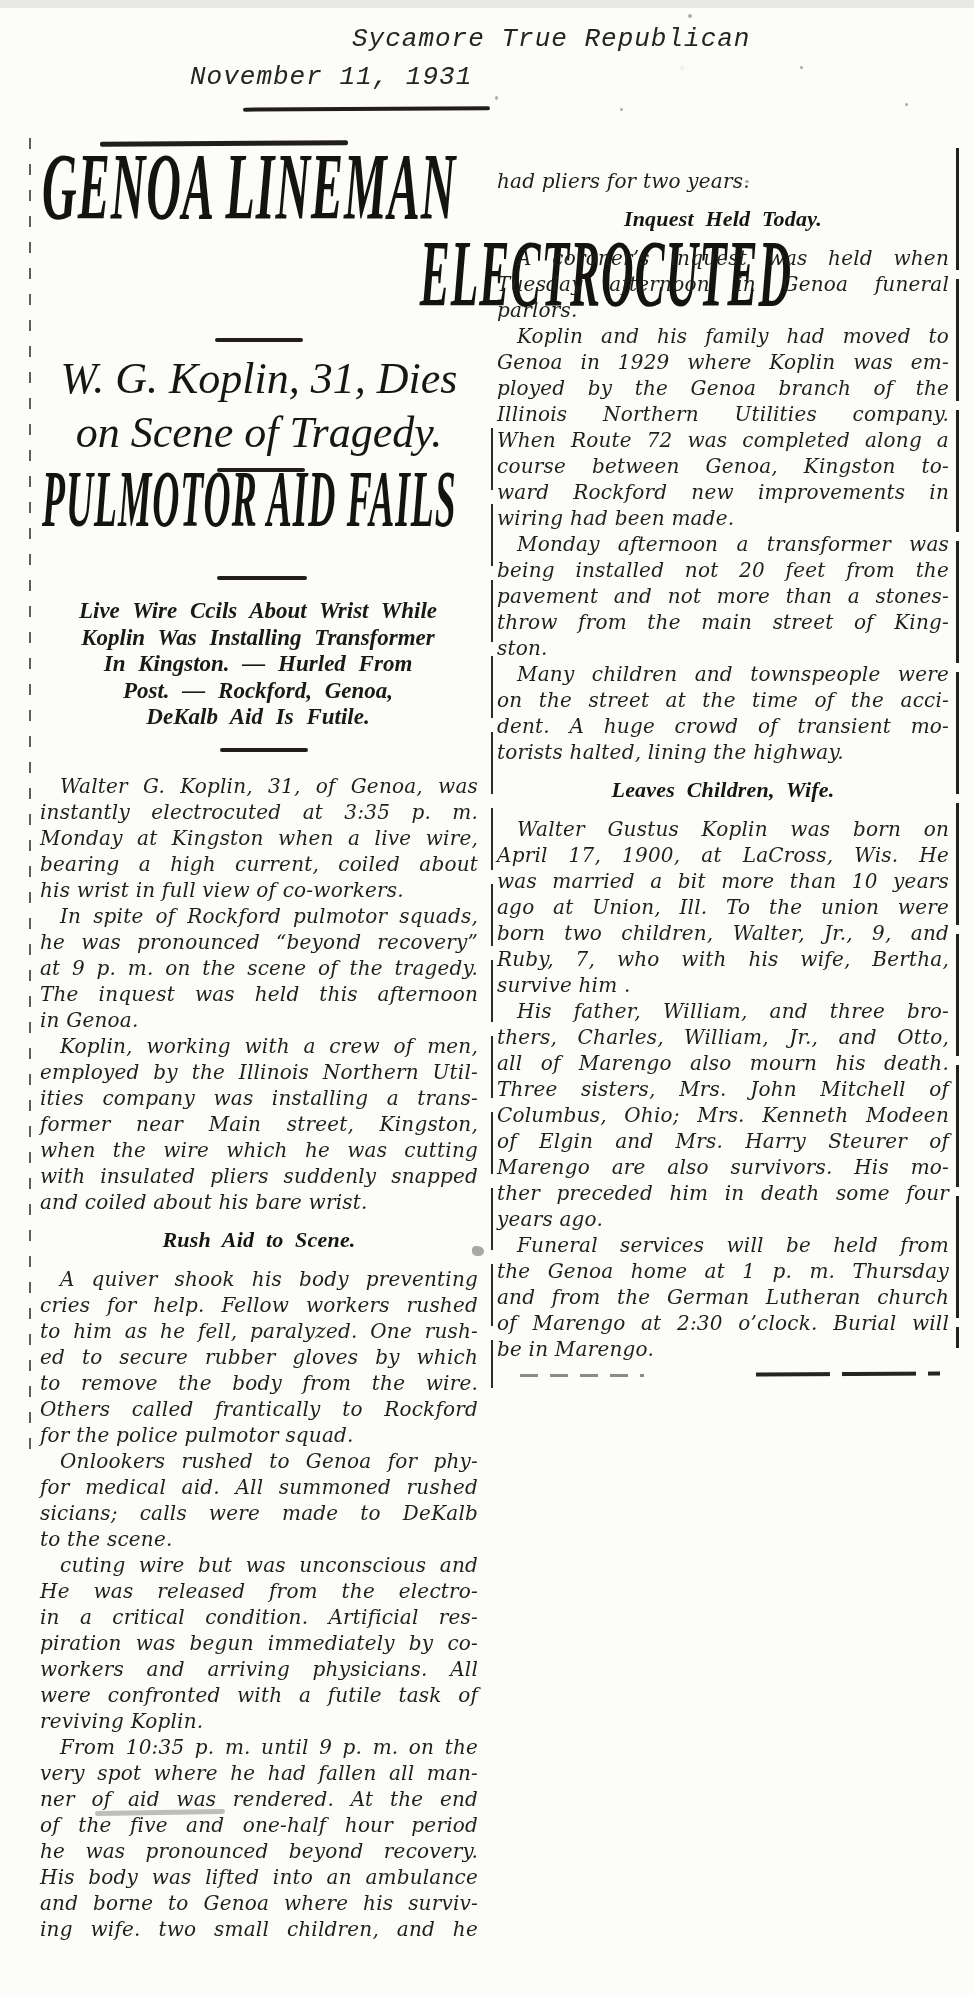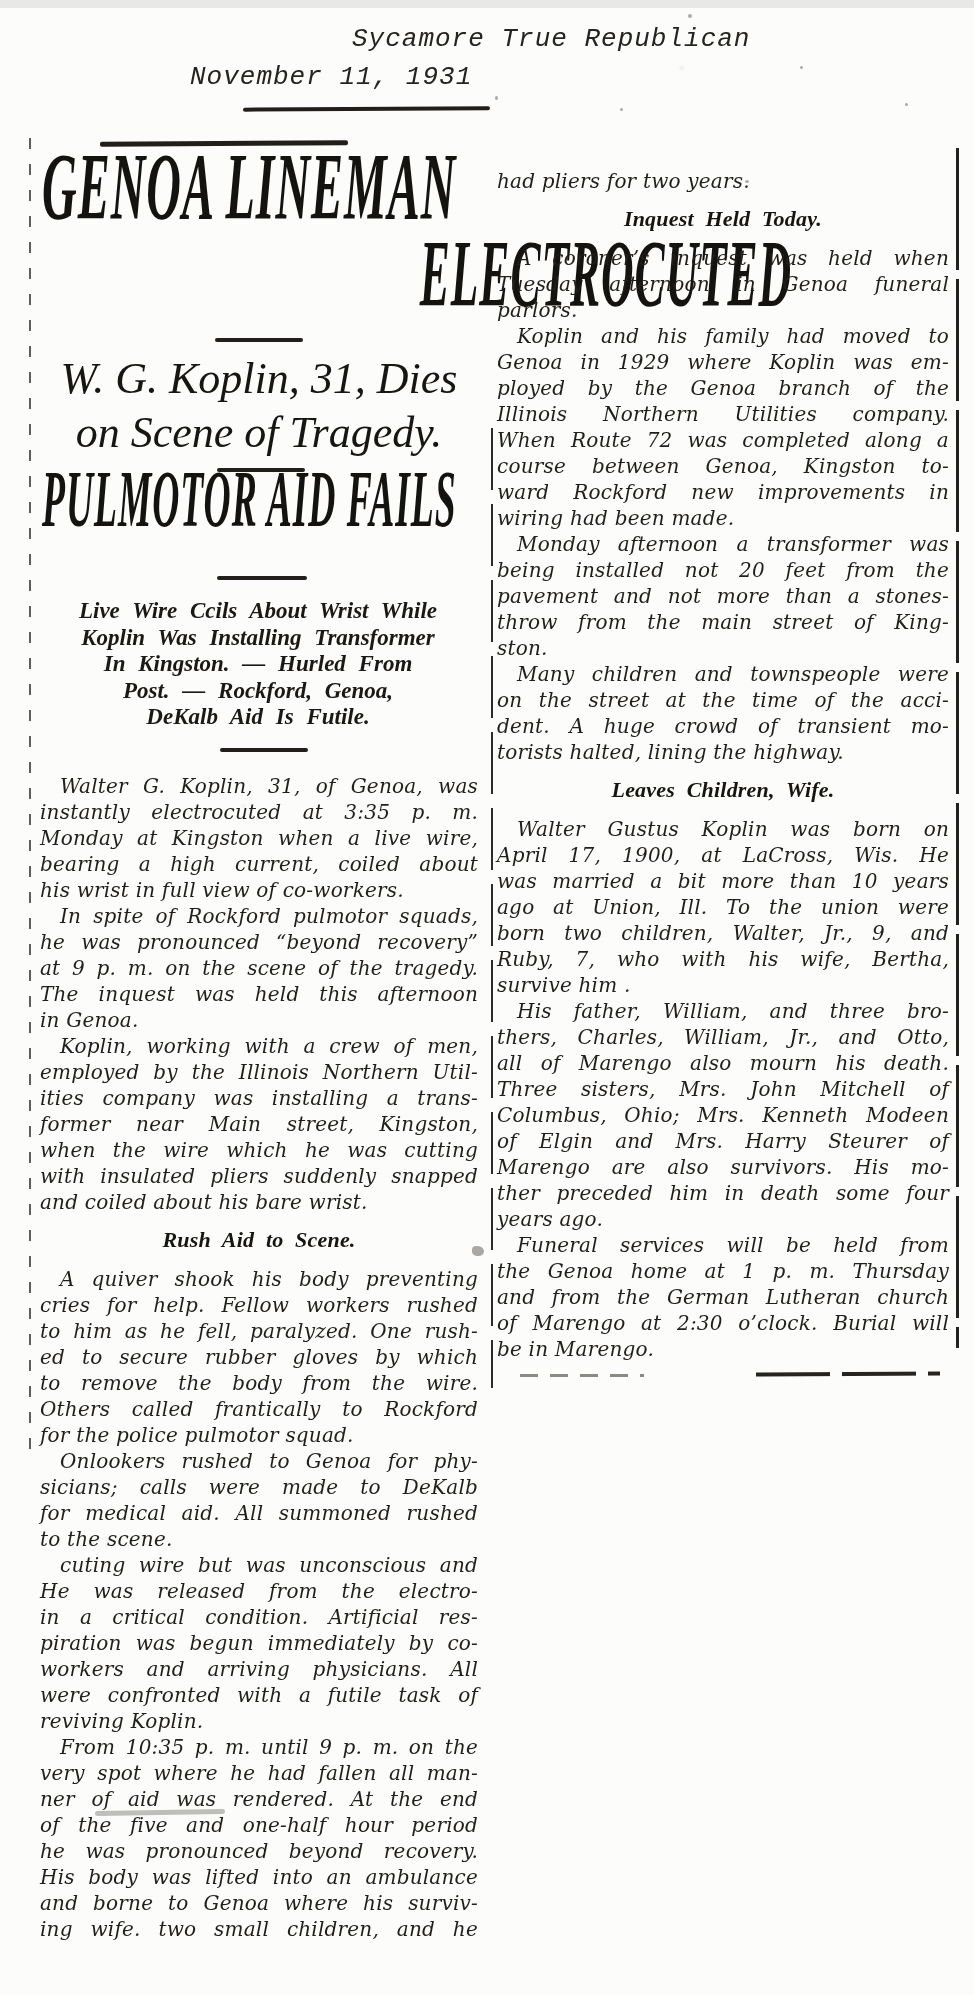--- a/index.html
+++ b/index.html
@@ -141,22 +141,22 @@
         <div class="bline">A quiver shook his body preventing</div>
         <div class="bline">cries for help. Fellow workers rushed</div>
         <div class="bline">to him as he fell, paralyzed. One rush-</div>
         <div class="bline">ed to secure rubber gloves by which</div>
         <div class="bline">to remove the body from the wire.</div>
         <div class="bline">Others called frantically to Rockford</div>
         <div class="bline lastline">for the police pulmotor squad.</div>
       </div>
       <div class="para">
         <div class="bline">Onlookers rushed to Genoa for phy-</div>
+        <div class="bline">for medical aid. All summoned rushed</div>
         <div class="bline">sicians; calls were made to DeKalb</div>
-        <div class="bline">for medical aid. All summoned rushed</div>
         <div class="bline lastline">to the scene.</div>
       </div>
       <div class="para">
         <div class="bline">cuting wire but was unconscious and</div>
         <div class="bline">He was released from the electro-</div>
         <div class="bline">in a critical condition. Artificial res-</div>
         <div class="bline">piration was begun immediately by co-</div>
         <div class="bline">workers and arriving physicians. All</div>
         <div class="bline">were confronted with a futile task of</div>
         <div class="bline lastline">reviving Koplin.</div>

